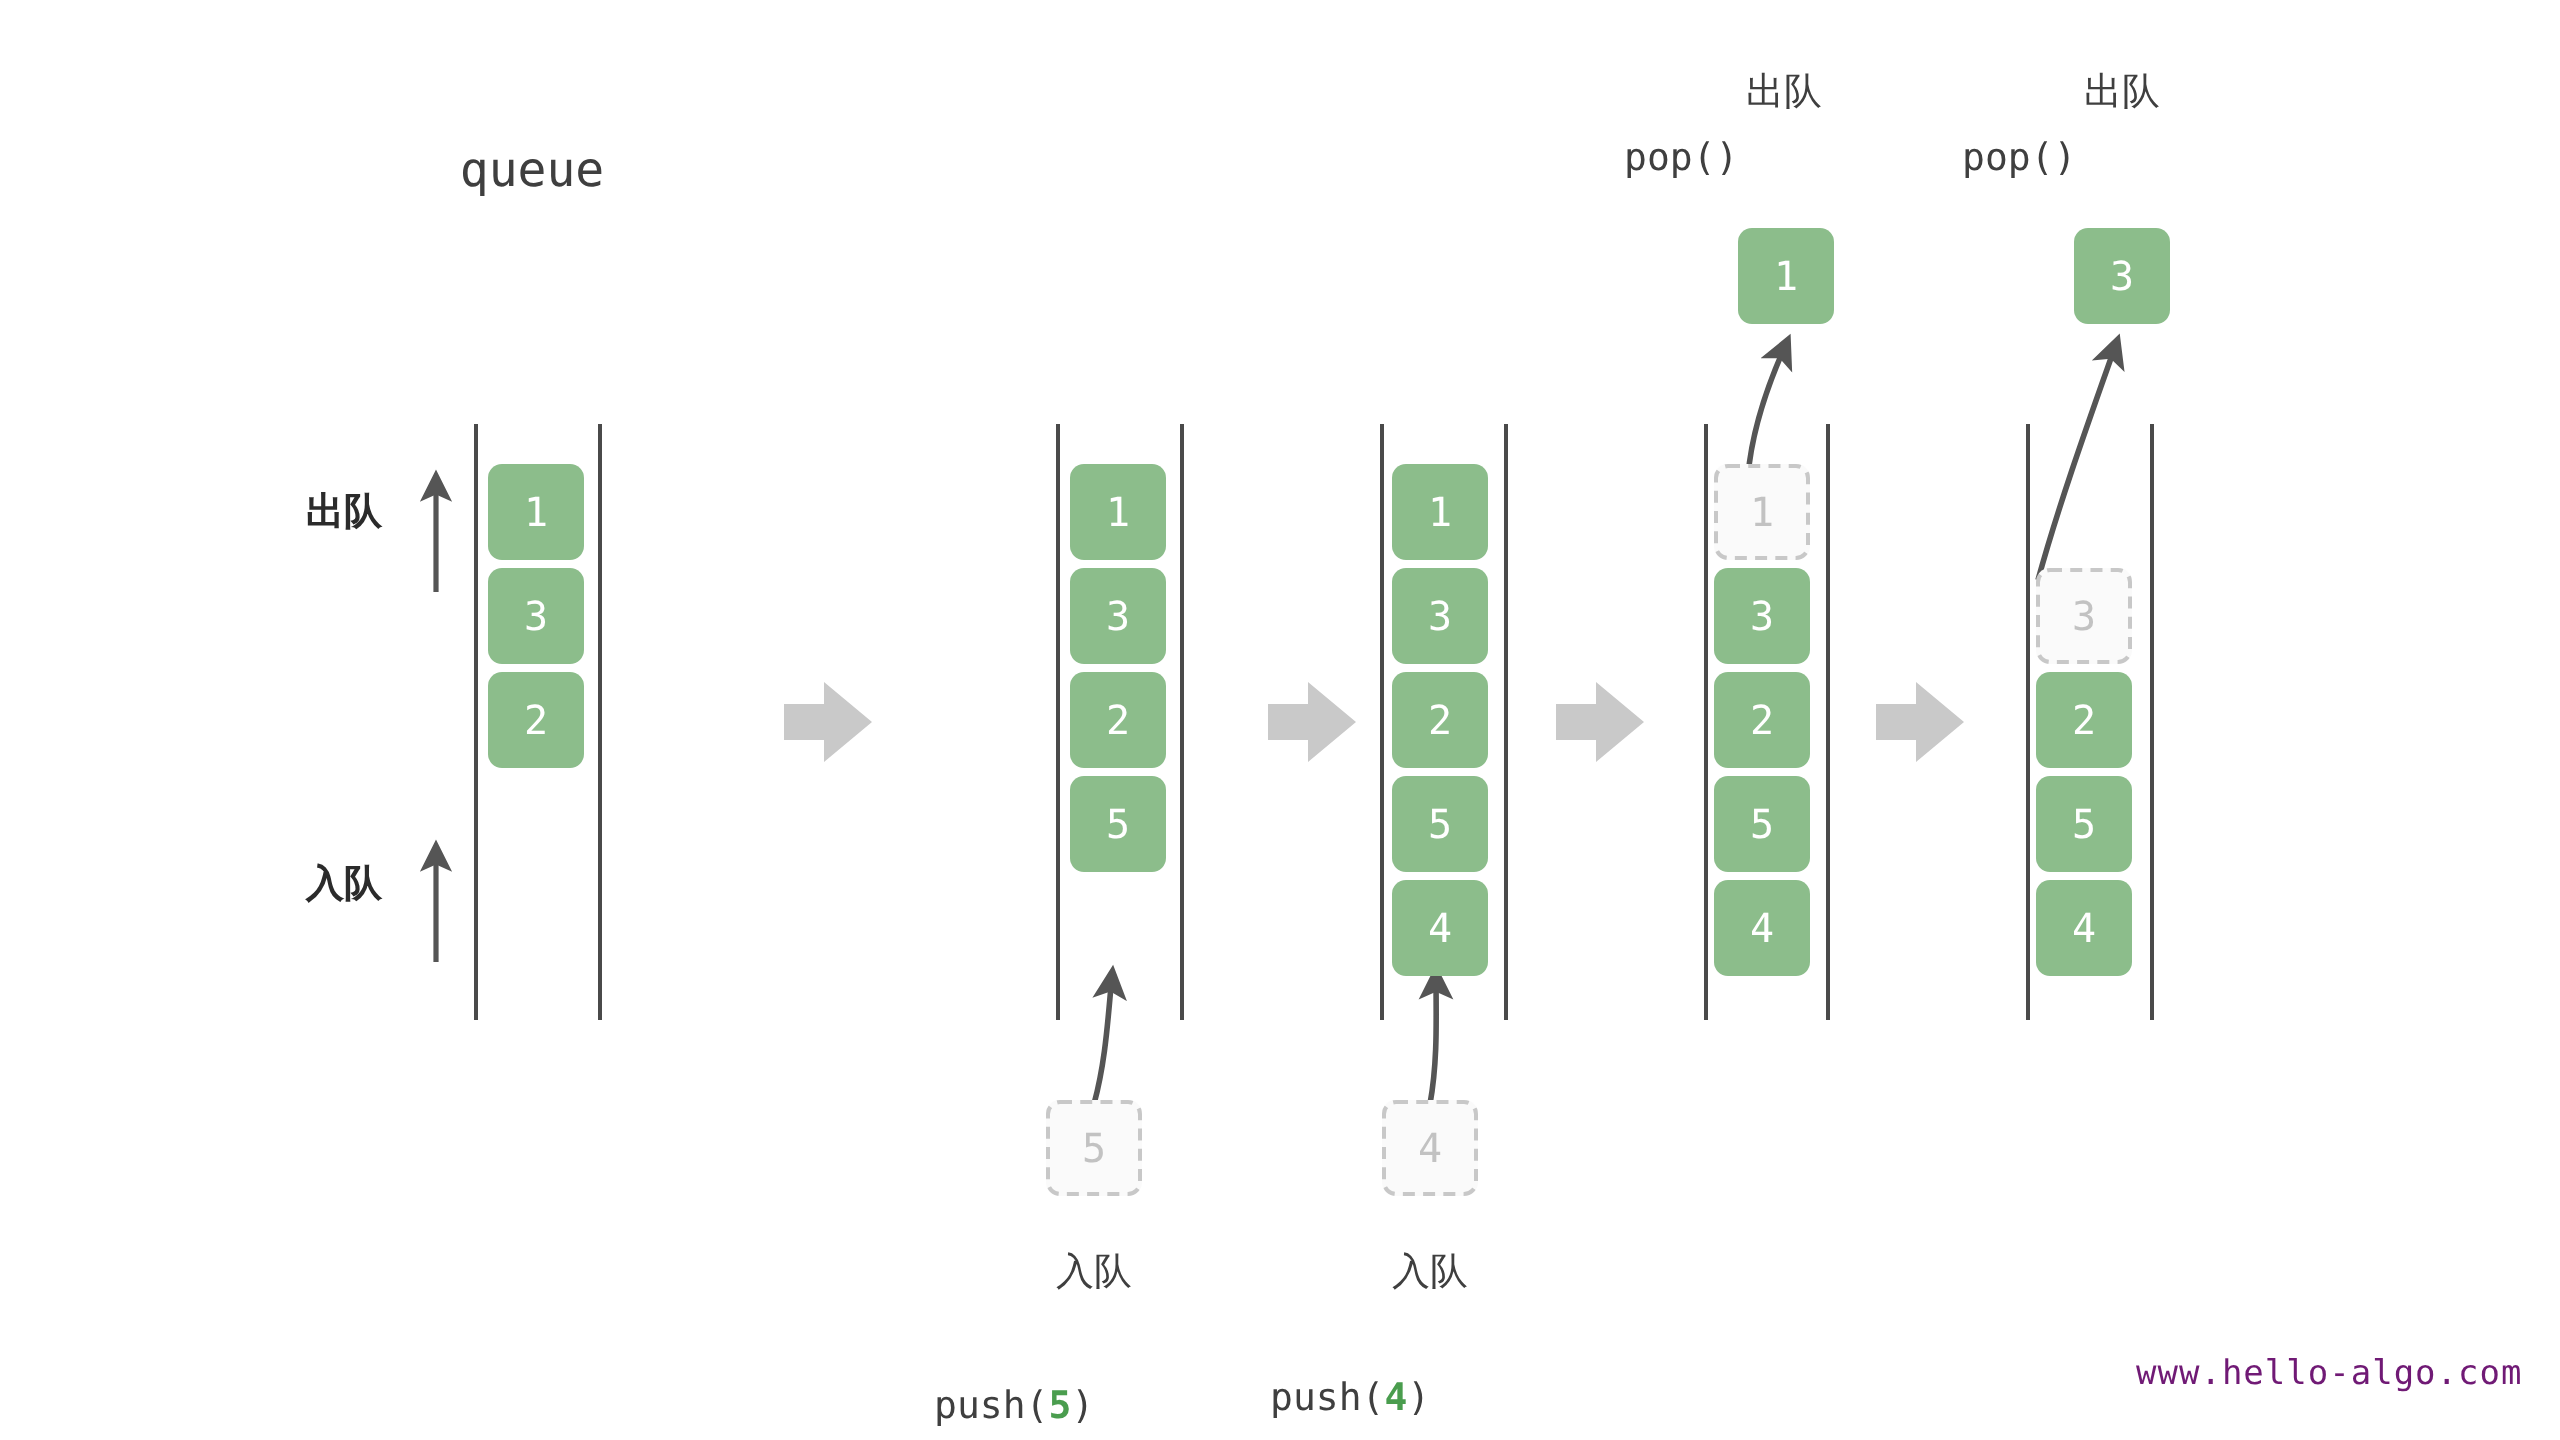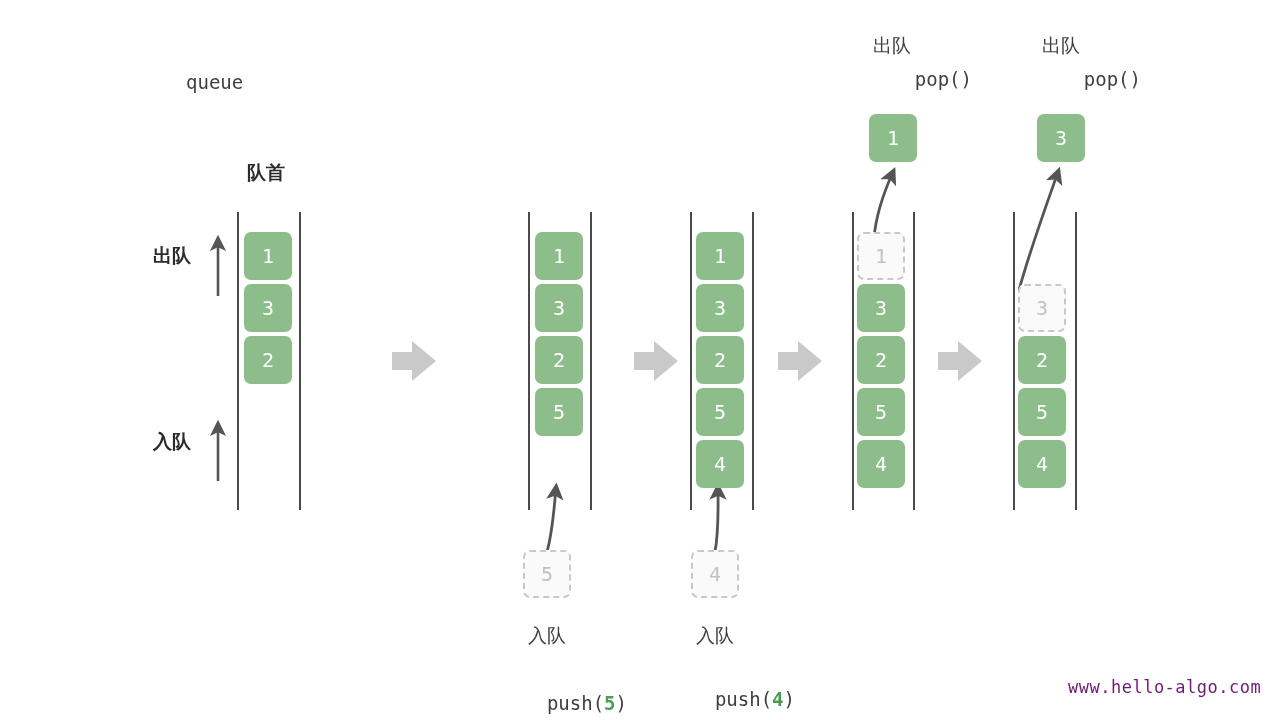--- a/index.html
+++ b/index.html
@@ -27,43 +27,43 @@
   
   .title-cn {
     font-size: 23px;
     font-weight: bold;
     color: #5a9e5c;
     text-align: center;
     white-space: nowrap;
   }
   .title-en {
     font-family: "DejaVu Sans Mono", monospace;
-    font-size: 19px;
+    font-size: 24px;
     color: #3f3f3f;
-    text-align: left;
+    text-align: center;
     white-space: nowrap;
   }
   .label-cn-bold {
     font-size: 19px;
     font-weight: bold;
     color: #2b2b2b;
     text-align: center;
     white-space: nowrap;
   }
   .op-cn {
     font-size: 19px;
     color: #3f3f3f;
     text-align: center;
     white-space: nowrap;
   }
   .op-code {
     font-family: "DejaVu Sans Mono", monospace;
     font-size: 19px;
     color: #3f3f3f;
-    text-align: right;
+    text-align: left;
     white-space: nowrap;
   }
   .op-code .hl {
     color: #4a9d4e;
     font-weight: bold;
   }
   .watermark {
     font-family: "DejaVu Sans Mono", monospace;
     font-size: 17px;
     color: #701a75;
@@ -142,21 +142,20 @@
     <g>
       <path d="M778,352 L798,352 L798,341 L822,361 L798,381 L798,370 L778,370 Z" fill="#c9c9c9"></path>
     </g>
     <g>
       <path d="M938,352 L958,352 L958,341 L982,361 L958,381 L958,370 L938,370 Z" fill="#c9c9c9"></path>
     </g>
   </svg>
 
   <div class="abs title-en" style="left:186px; top:71px; width:160px;">queue</div>
 
-  <div class="abs label-cn-bold" style="left:186px; top:160px; width:160px;">队首</div>
 
   <div class="abs label-cn-bold" style="left:140px; top:243px; width:64px;">出队</div>
   <div class="abs label-cn-bold" style="left:140px; top:429px; width:64px;">入队</div>
 
   <div class="rail" style="left:237px; top:212px; height:298px;"></div>
   <div class="rail" style="left:299px; top:212px; height:298px;"></div>
   <div class="cell solid abs" style="left:244px; top:232px;">1</div>
   <div class="cell solid abs" style="left:244px; top:284px;">3</div>
   <div class="cell solid abs" style="left:244px; top:336px;">2</div>
 

